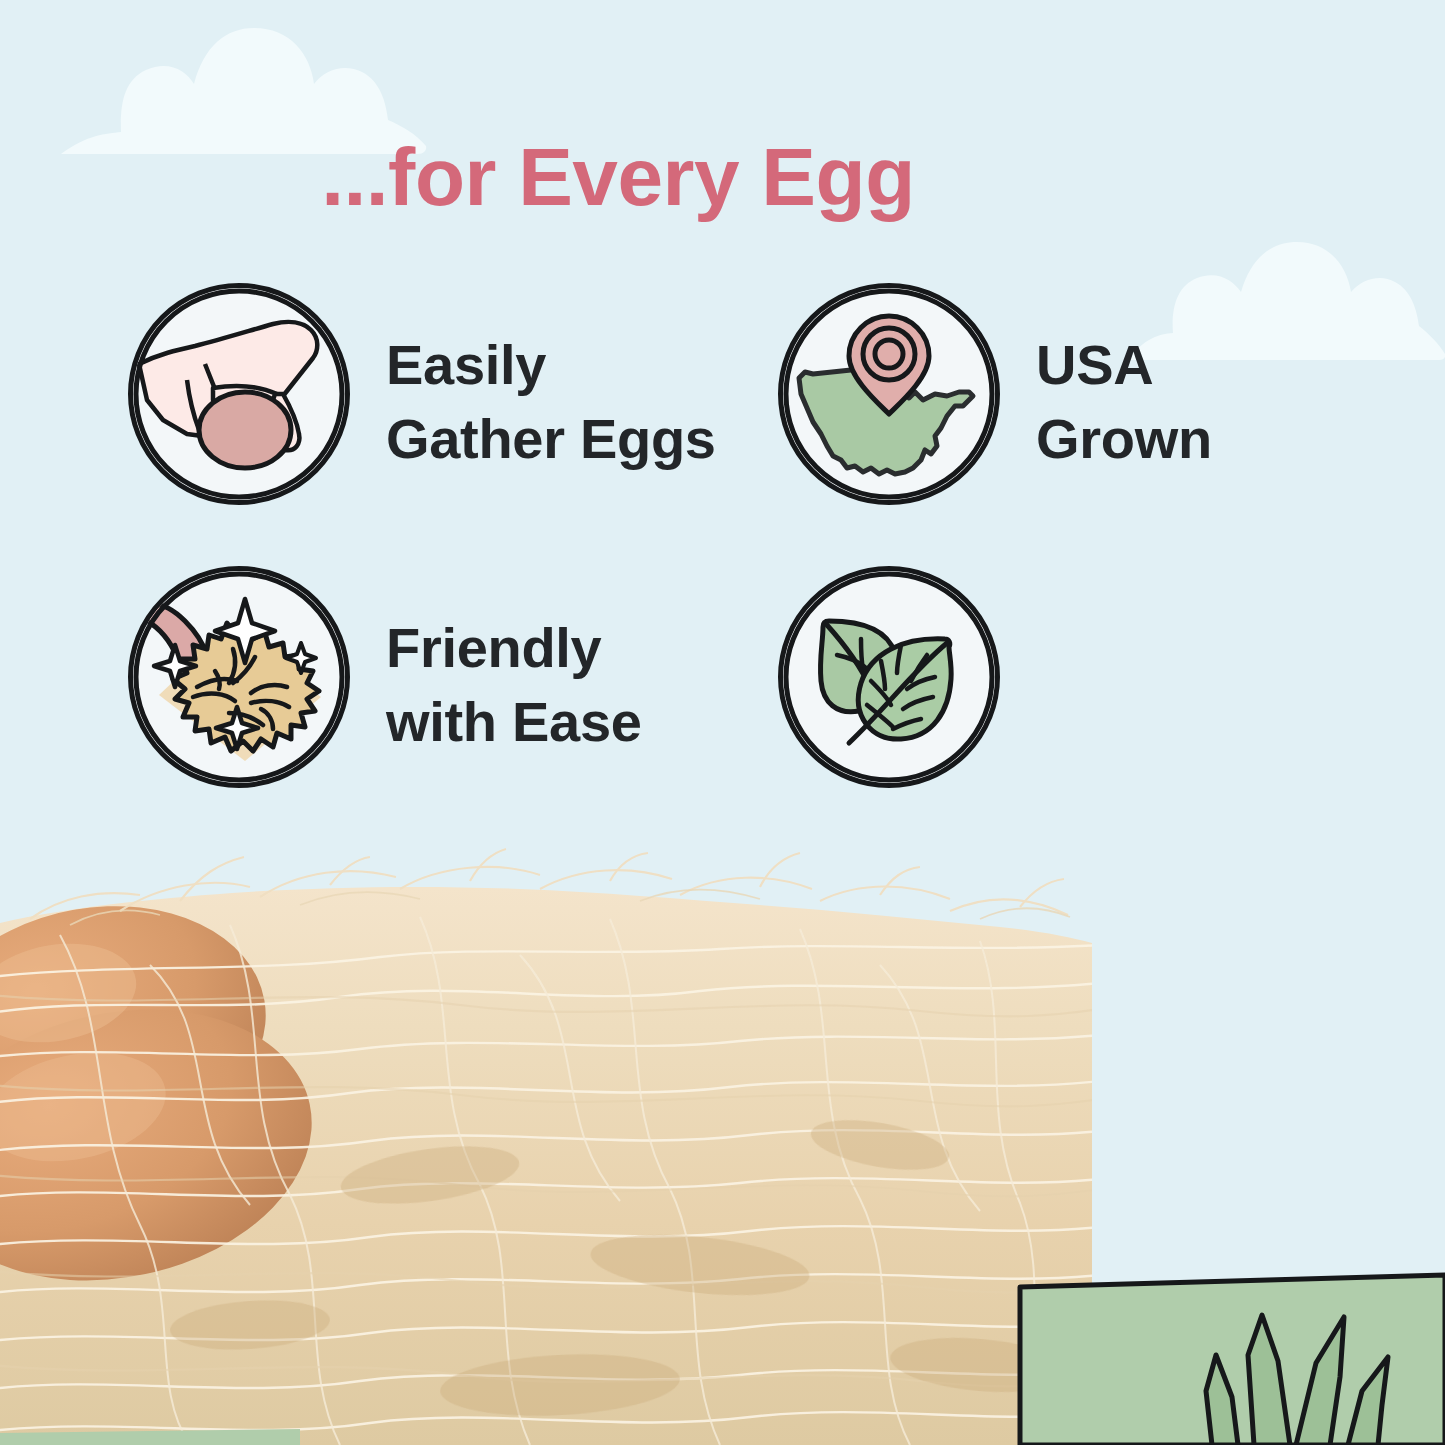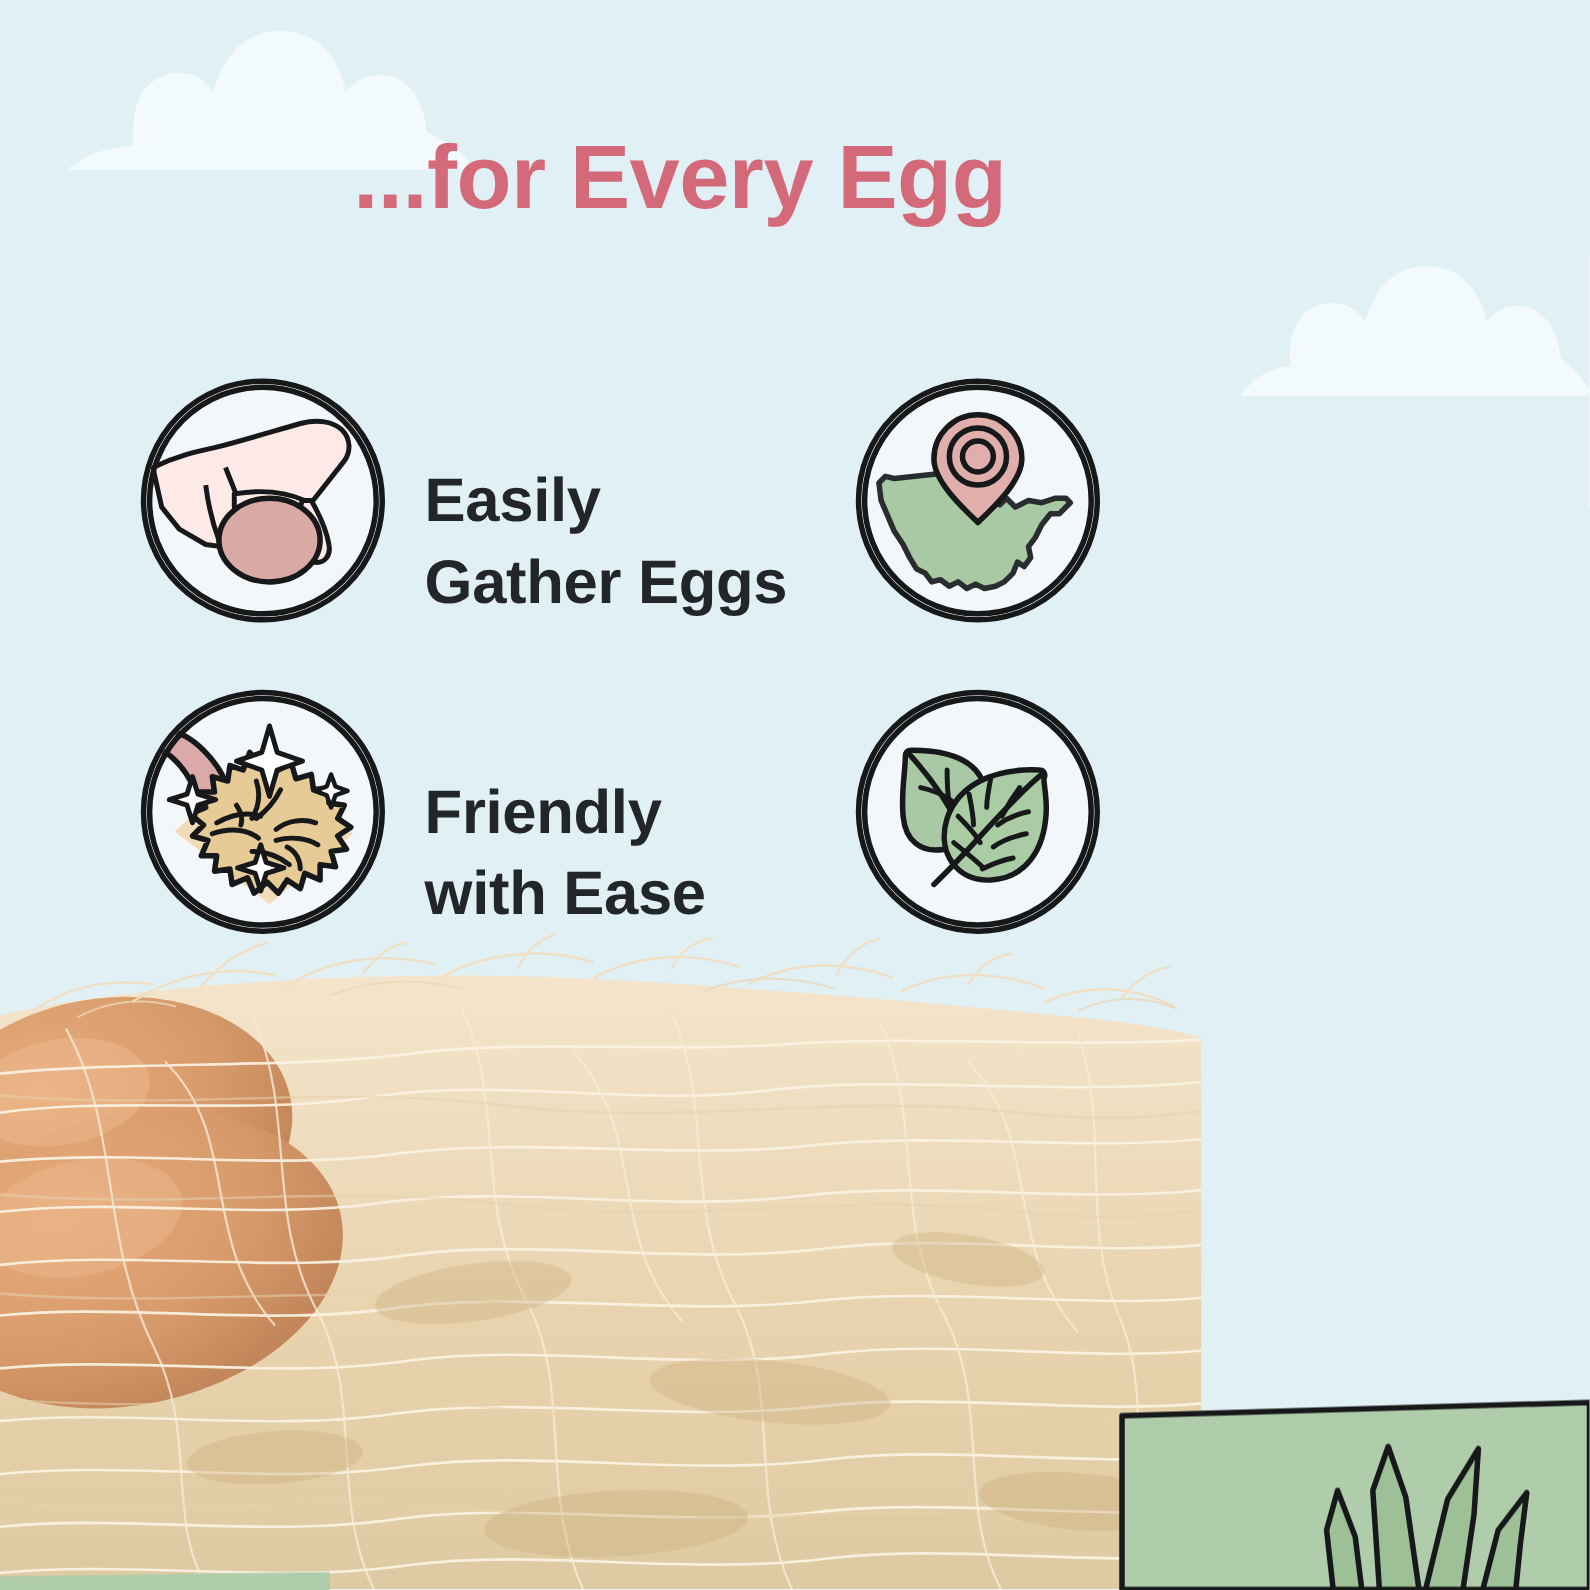--- a/index.html
+++ b/index.html
@@ -21,21 +21,21 @@
     position: absolute;
     inset: 0;
     background: #e1f0f5;
   }
   .cloud { position: absolute; }
   .cloud svg { display: block; }
 
   
   .heading {
     position: absolute;
-    top: 119px;
+    top: 134px;
     left: 0;
     width: 1236px;
     text-align: center;
     font-size: 82px;
     font-weight: 700;
     letter-spacing: -0.5px;
     color: #d4697a;
     line-height: 1.05;
   }
 
@@ -46,21 +46,21 @@
     left: 128px;
     width: 1290px;
     display: grid;
     grid-template-columns: 640px 640px;
     grid-template-rows: 283px 283px;
     column-gap: 10px;
     row-gap: 0px;
   }
   .feature {
     display: flex;
-    align-items: flex-end;
+    align-items: flex-start;
     gap: 36px;
   }
   .badge {
     flex: 0 0 auto;
     width: 222px;
     height: 222px;
     border-radius: 50%;
     background: #f3f7f9;
     border: 5px solid #16181a;
     box-sizing: border-box;
@@ -168,20 +168,22 @@
                    L58 172 L50 168 L44 158 L38 146 L30 134 L24 120 L18 106 Z" fill="#a9c9a4" stroke="#2a2d2f" stroke-width="5" stroke-linejoin="round"></path>
 
           <path d="M106 28 C84 28 66 46 66 68 C66 90 96 116 106 126
                    C116 116 146 90 146 68 C146 46 128 28 106 28 Z" fill="#e0aeab" stroke="#16181a" stroke-width="5" stroke-linejoin="round"></path>
           <circle cx="106" cy="66" r="26" fill="none" stroke="#16181a" stroke-width="5"></circle>
           <circle cx="106" cy="66" r="14" fill="#e0aeab" stroke="#16181a" stroke-width="5"></circle>
 
           <circle cx="106" cy="106" r="103" fill="none" stroke="#16181a" stroke-width="5"></circle>
         </svg>
       </div>
+      <div class="feature-label">USA
+Grown</div>
     </div>
 
     <div class="feature">
       <div class="badge">
         <svg width="212" height="212" viewBox="0 0 212 212">
           <circle cx="106" cy="106" r="104" fill="#f3f7f9"></circle>
 
           <path d="M12 34 C26 30 40 38 52 50 C62 60 70 72 74 84 C78 94 72 104 62 104
                    C54 104 48 96 44 86 C38 72 28 58 14 50 Z" fill="#dba9a7" stroke="#16181a" stroke-width="5" stroke-linejoin="round"></path>
 

